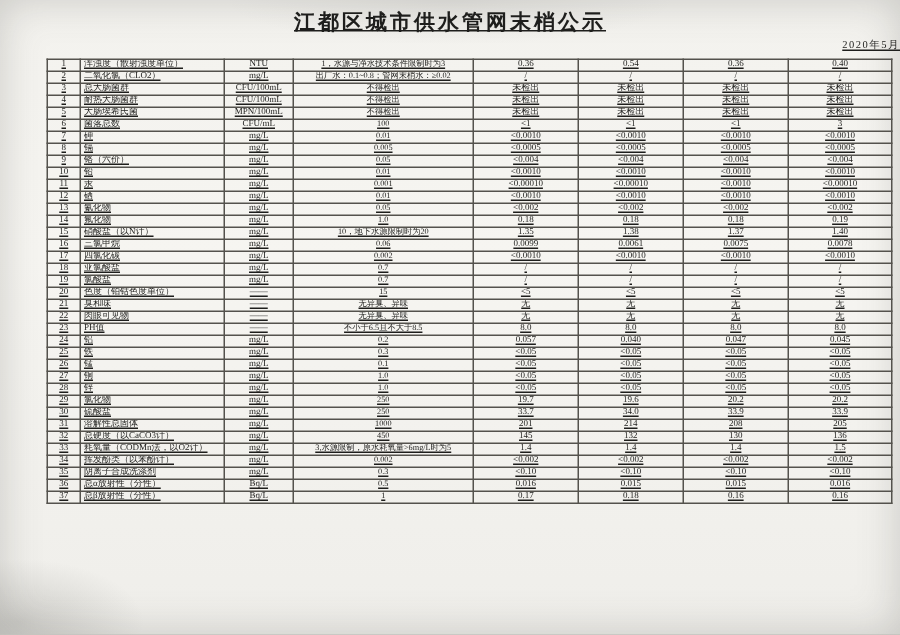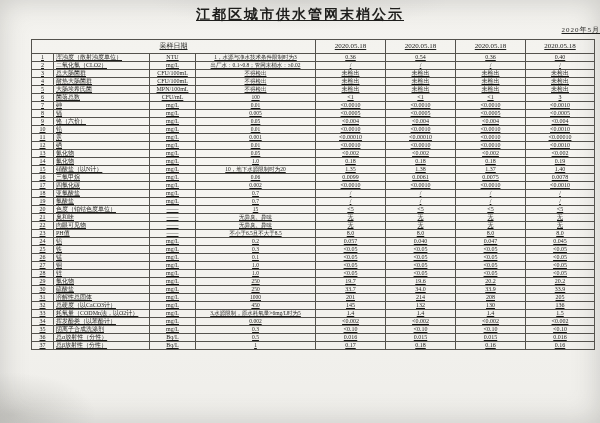--- a/index.html
+++ b/index.html
@@ -40,27 +40,20 @@
       <col style="width:22px">
         <col style="width:96px">
         <col style="width:46px">
         <col style="width:120px">
       <col style="width:70px">
         <col style="width:70px">
         <col style="width:70px">
         <col style="width:69px">
     </colgroup>
     <tbody id="tbody">
-        <tr class="info">
-          <td colspan="4">采样日期</td>
-          <td>2020.05.18</td>
-          <td>2020.05.18</td>
-          <td>2020.05.18</td>
-          <td>2020.05.18</td>
-        </tr>
         <tr class="data">
           <td>1</td>
           <td class="item">浑浊度（散射浊度单位）</td>
           <td>NTU</td>
           <td class="std">1，水源与净水技术条件限制时为3</td>
           <td>0.36</td>
           <td>0.54</td>
           <td>0.36</td>
           <td>0.40</td>
         </tr>

